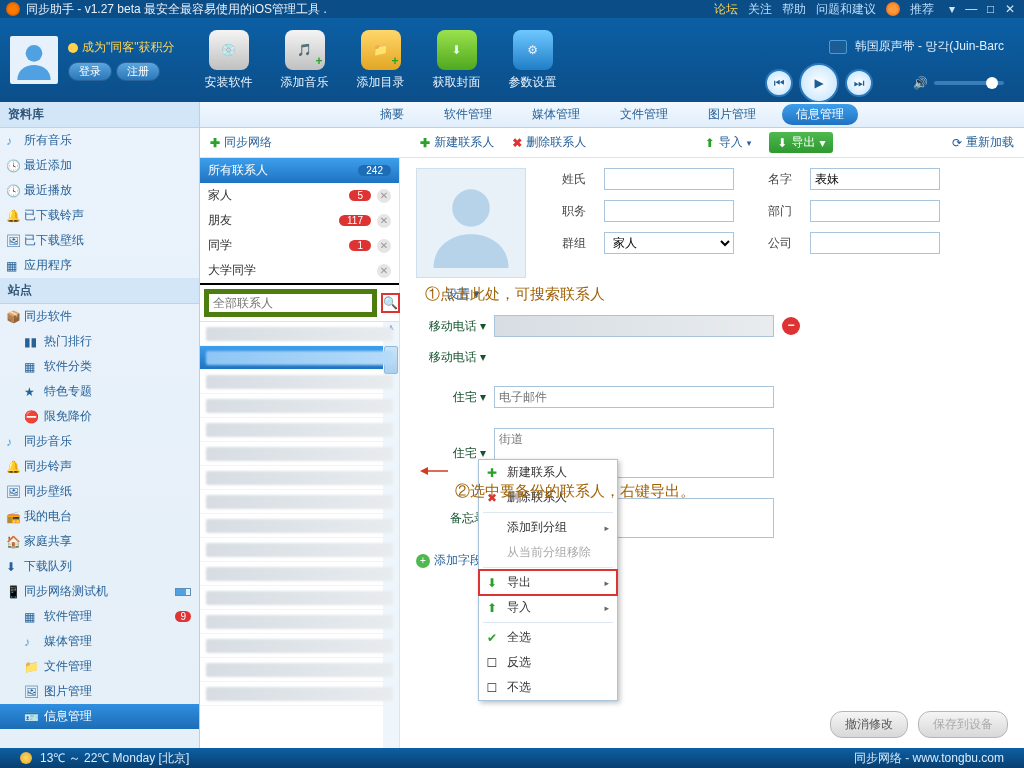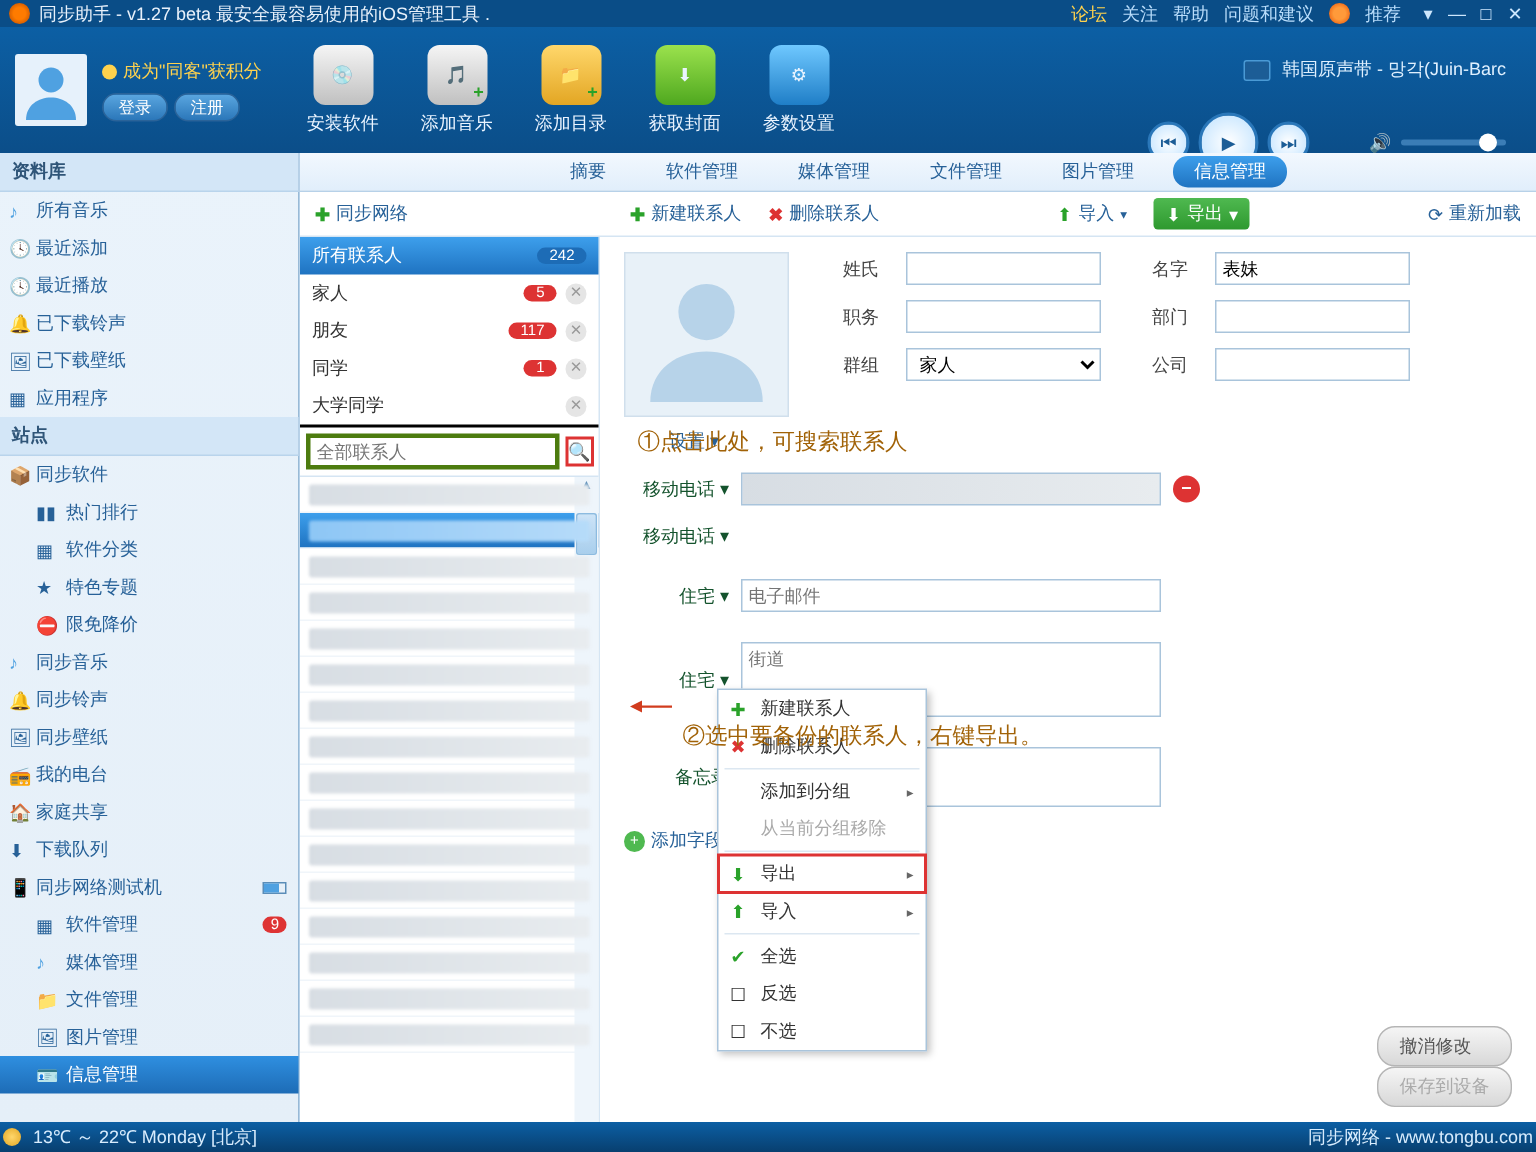--- a/index.html
+++ b/index.html
@@ -28,21 +28,21 @@
 .tbtn { display:flex;flex-direction:column;align-items:center;gap:4px;cursor:pointer;color:#eaf4ff;}
 .ticon { width:40px;height:40px;border-radius:8px;display:flex;align-items:center;justify-content:center; position:relative;}
 .ticon.install { background:linear-gradient(#f5f5f5,#c0c0c0); }
 .ticon.music { background:linear-gradient(#f5f5f5,#c0c0c0);}
 .ticon.music::after{content:"+";position:absolute;right:2px;bottom:2px;color:#2aa22a;font-weight:bold;}
 .ticon.folder { background:linear-gradient(#ffd76b,#e3a623);}
 .ticon.folder::after{content:"+";position:absolute;right:2px;bottom:2px;color:#2aa22a;font-weight:bold;}
 .ticon.cover { background:linear-gradient(#9be24d,#4fa81f);}
 .ticon.config { background:linear-gradient(#6fc8ff,#1f7ec7);}
 
-.player { position:absolute; right:20px; top:20px; display:flex;flex-direction:column;align-items:flex-end;gap:20px;}
+.player { position:absolute; right:20px; top:20px; display:flex;flex-direction:column;align-items:flex-end;gap:8px;}
 .player .controls { display:flex;align-items:center;gap:6px;}
 .pbtn { width:28px;height:28px;border-radius:50%;background:radial-gradient(circle,#fff,#bde1ff);border:2px solid #2a77b9;display:flex;align-items:center;justify-content:center;color:#1c5d96;cursor:pointer;}
 .pbtn.play { width:40px;height:40px;}
 .player .song { display:flex;align-items:center;gap:8px;color:#dff0ff;}
 .player .radio { width:18px;height:14px;background:#1c5d96;border:1px solid #4a9ad5;border-radius:2px;}
 .vol { display:flex;align-items:center;gap:6px;}
 .vol .bar { width:70px;height:4px;background:#3b7db6;border-radius:2px;position:relative;}
 .vol .bar::after { content:"";position:absolute;left:0;top:-3px;width:60px;height:10px;}
 .vol .knob { position:absolute;left:52px;top:-4px;width:12px;height:12px;background:#fff;border-radius:50%;}
 
@@ -81,21 +81,21 @@
 .grouplist { border-bottom:2px solid #000000;}
 .grp { display:flex;align-items:center;padding:4px 8px;cursor:pointer;gap:6px;}
 .grp .gname{flex:1;color:#333;}
 .grp .cnt { background:#1d6cb6;color:#fff;border-radius:8px;padding:0 8px;font-size:10px;}
 .grp .cnt.r { background:#d33;}
 .grp .del { width:14px;height:14px;color:#999;text-align:center;border-radius:50%;background:#e5e5e5;font-size:10px;line-height:14px;}
 .grp.active { background:linear-gradient(#3d9fec,#1f73c1);color:#fff;}
 .grp.active .gname{color:#fff;}
 
 .searchrow { display:flex;align-items:center;padding:4px;border-bottom:1px solid #d5e5f3;gap:4px;}
-.searchrow input { flex:1;border:3px solid #4d7c0f;padding:2px 4px;}
+.searchrow input { flex:1;border:5px solid #4d7c0f;padding:2px 4px;}
 .searchrow .mag { width:20px;height:20px;border:2px solid #d33;display:flex;align-items:center;justify-content:center;color:#276198;}
 
 .contactlist { flex:1;overflow-y:auto;position:relative;}
 .clitem { height:24px;padding:2px 6px;border-bottom:1px solid #f0f5fa;display:flex;align-items:center;gap:6px;}
 .clitem .blur { flex:1;height:14px;background:linear-gradient(90deg,#d7dde3,#e8ecef);filter:blur(1px);border-radius:2px;}
 .clitem.sel { background:linear-gradient(#3d9fec,#1f73c1);}
 .clitem.sel .blur{background:linear-gradient(90deg,#8dc6f5,#b6dbf9);}
 .sb { position:absolute;right:0;top:0;width:16px;height:100%;background:#eef5fb;}
 .sb .thumb{width:14px;height:28px;background:linear-gradient(#cde4f7,#a9cfed);border:1px solid #8cbbe0;border-radius:2px;margin:14px auto 0;}
 .sb .ar{text-align:center;color:#5a8db8;font-size:9px;}
@@ -120,30 +120,30 @@
 .settings-link{color:#276198;margin:8px 0 6px 30px;cursor:pointer;}
 .fldrow{display:flex;align-items:center;gap:8px;margin:6px 0;}
 .fldrow label{width:70px;text-align:right;color:#14532d;}
 .fldrow input{flex:1;border:1px solid #a9c4db;padding:2px 4px;height:22px;max-width:280px;}
 .fldrow textarea{flex:1;border:1px solid #a9c4db;padding:2px 4px;max-width:280px;height:50px;resize:none;}
 .minus{width:18px;height:18px;background:#d33;border-radius:50%;color:#fff;text-align:center;line-height:16px;font-weight:bold;}
 .addrgrid{display:grid;grid-template-columns:1fr 1fr 1fr;gap:4px;margin-left:78px;max-width:280px;}
 .addrgrid input{border:1px solid #a9c4db;padding:2px 4px;height:22px;}
 .addfield{color:#276198;margin-top:8px;display:flex;align-items:center;gap:4px;cursor:pointer;}
 .addfield .plus{width:14px;height:14px;background:#4fb950;border-radius:50%;color:#fff;text-align:center;line-height:14px;font-size:10px;}
-.footbtns{position:absolute;right:16px;bottom:10px;display:flex;flex-direction:column;}
+.footbtns{position:absolute;right:16px;bottom:10px;display:flex;gap:10px;}
 .btn-gray{background:linear-gradient(#f5f5f5,#d8d8d8);border:1px solid #b5b5b5;padding:4px 14px;border-radius:12px;color:#555;cursor:pointer;}
 .btn-gray.disabled{color:#aaa;}
 
 
 .anno{position:absolute;color:#a16207;font-size:15px;z-index:60;pointer-events:none;}
 .anno-arrow{position:absolute;z-index:59;pointer-events:none;}
 
 
-.status { height:20px;background:linear-gradient(#0c5fa4,#083f6f);color:#d8ecfd;display:flex;align-items:center;padding:0 2px;font-size:11px;gap:8px;}
+.status { height:20px;background:linear-gradient(#0c5fa4,#083f6f);color:#d8ecfd;display:flex;align-items:center;padding:0 20px;font-size:11px;gap:8px;}
 .status .right{margin-left:auto;}
 .status .orb{width:12px;height:12px;background:radial-gradient(circle,#ffd76b,#e3a623);border-radius:50%;}
 </style>
 </head>
 <body>
 
 <div class="titlebar">
   <div class="logo"></div>
   <div class="title-text">同步助手 - v1.27 beta 最安全最容易使用的iOS管理工具 .</div>
   <div class="right">

